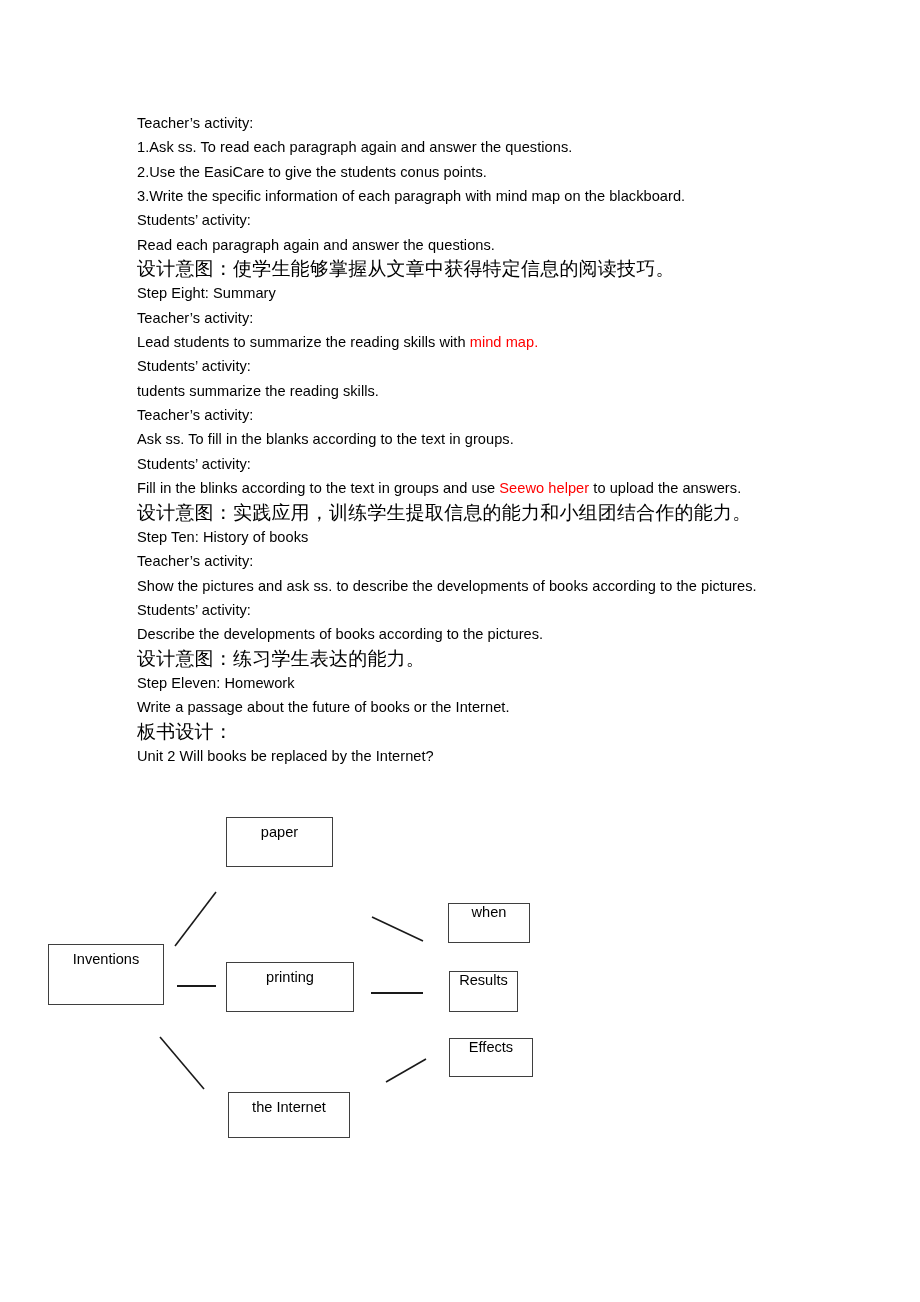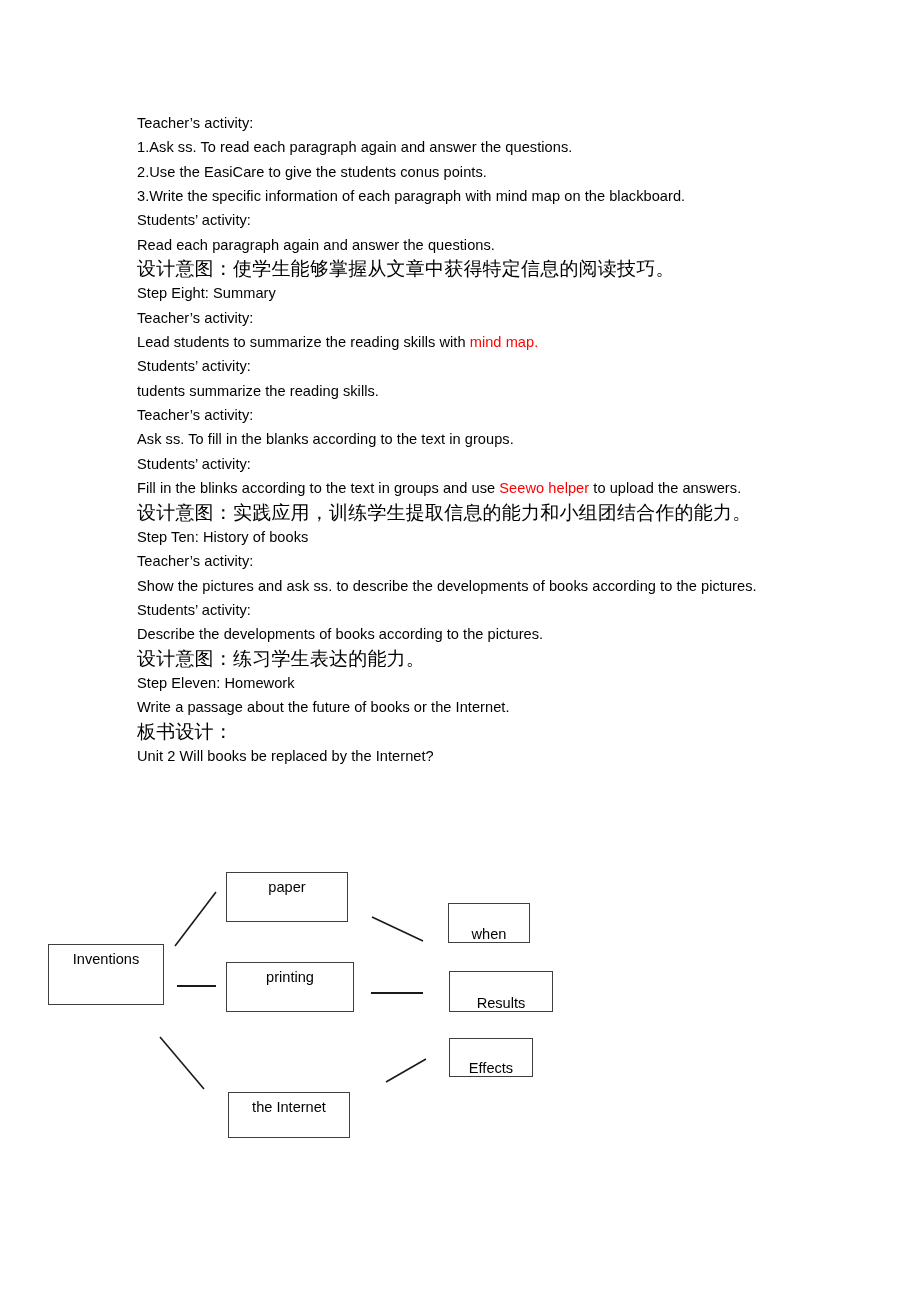--- a/index.html
+++ b/index.html
@@ -63,21 +63,21 @@
   }
   .node > span {
     display: block;
     padding-top: 6px;
   }
   .node.mid > span {
     padding-top: 0;
   }
   .node.mid {
     display: flex;
-    align-items: flex-end;
+    align-items: flex-start;
     justify-content: center;
   }
 </style>
 </head>
 <body>
 
 <div class="page">
 
   <div class="body-text">
     <div class="line">Teacher’s activity:</div>
@@ -115,37 +115,37 @@
     <line x1="160" y1="1037" x2="204" y2="1089" stroke="#1a1a1a" stroke-width="1.6"></line>
     <line x1="372" y1="917" x2="423" y2="941" stroke="#1a1a1a" stroke-width="1.6"></line>
     <line x1="371" y1="993" x2="423" y2="993" stroke="#1a1a1a" stroke-width="1.8"></line>
     <line x1="386" y1="1082" x2="426" y2="1059" stroke="#1a1a1a" stroke-width="1.6"></line>
   </svg>
 
   <div class="node" style="left:48px; top:944px; width:116px; height:61px;">
     <span>Inventions</span>
   </div>
 
-  <div class="node" style="left:226px; top:872px; width:122px; height:50px;">
+  <div class="node" style="left:226px; top:817px; width:107px; height:50px;">
     <span>paper</span>
   </div>
 
   <div class="node" style="left:226px; top:962px; width:128px; height:50px;">
     <span>printing</span>
   </div>
 
   <div class="node" style="left:228px; top:1092px; width:122px; height:46px;">
     <span>the Internet</span>
   </div>
 
   <div class="node mid" style="left:448px; top:903px; width:82px; height:40px;">
     <span>when</span>
   </div>
 
-  <div class="node mid" style="left:449px; top:971px; width:104px; height:41px;">
+  <div class="node mid" style="left:449px; top:971px; width:69px; height:41px;">
     <span>Results</span>
   </div>
 
   <div class="node mid" style="left:449px; top:1038px; width:84px; height:39px;">
     <span>Effects</span>
   </div>
 
 </div>
 
 </body></html>

